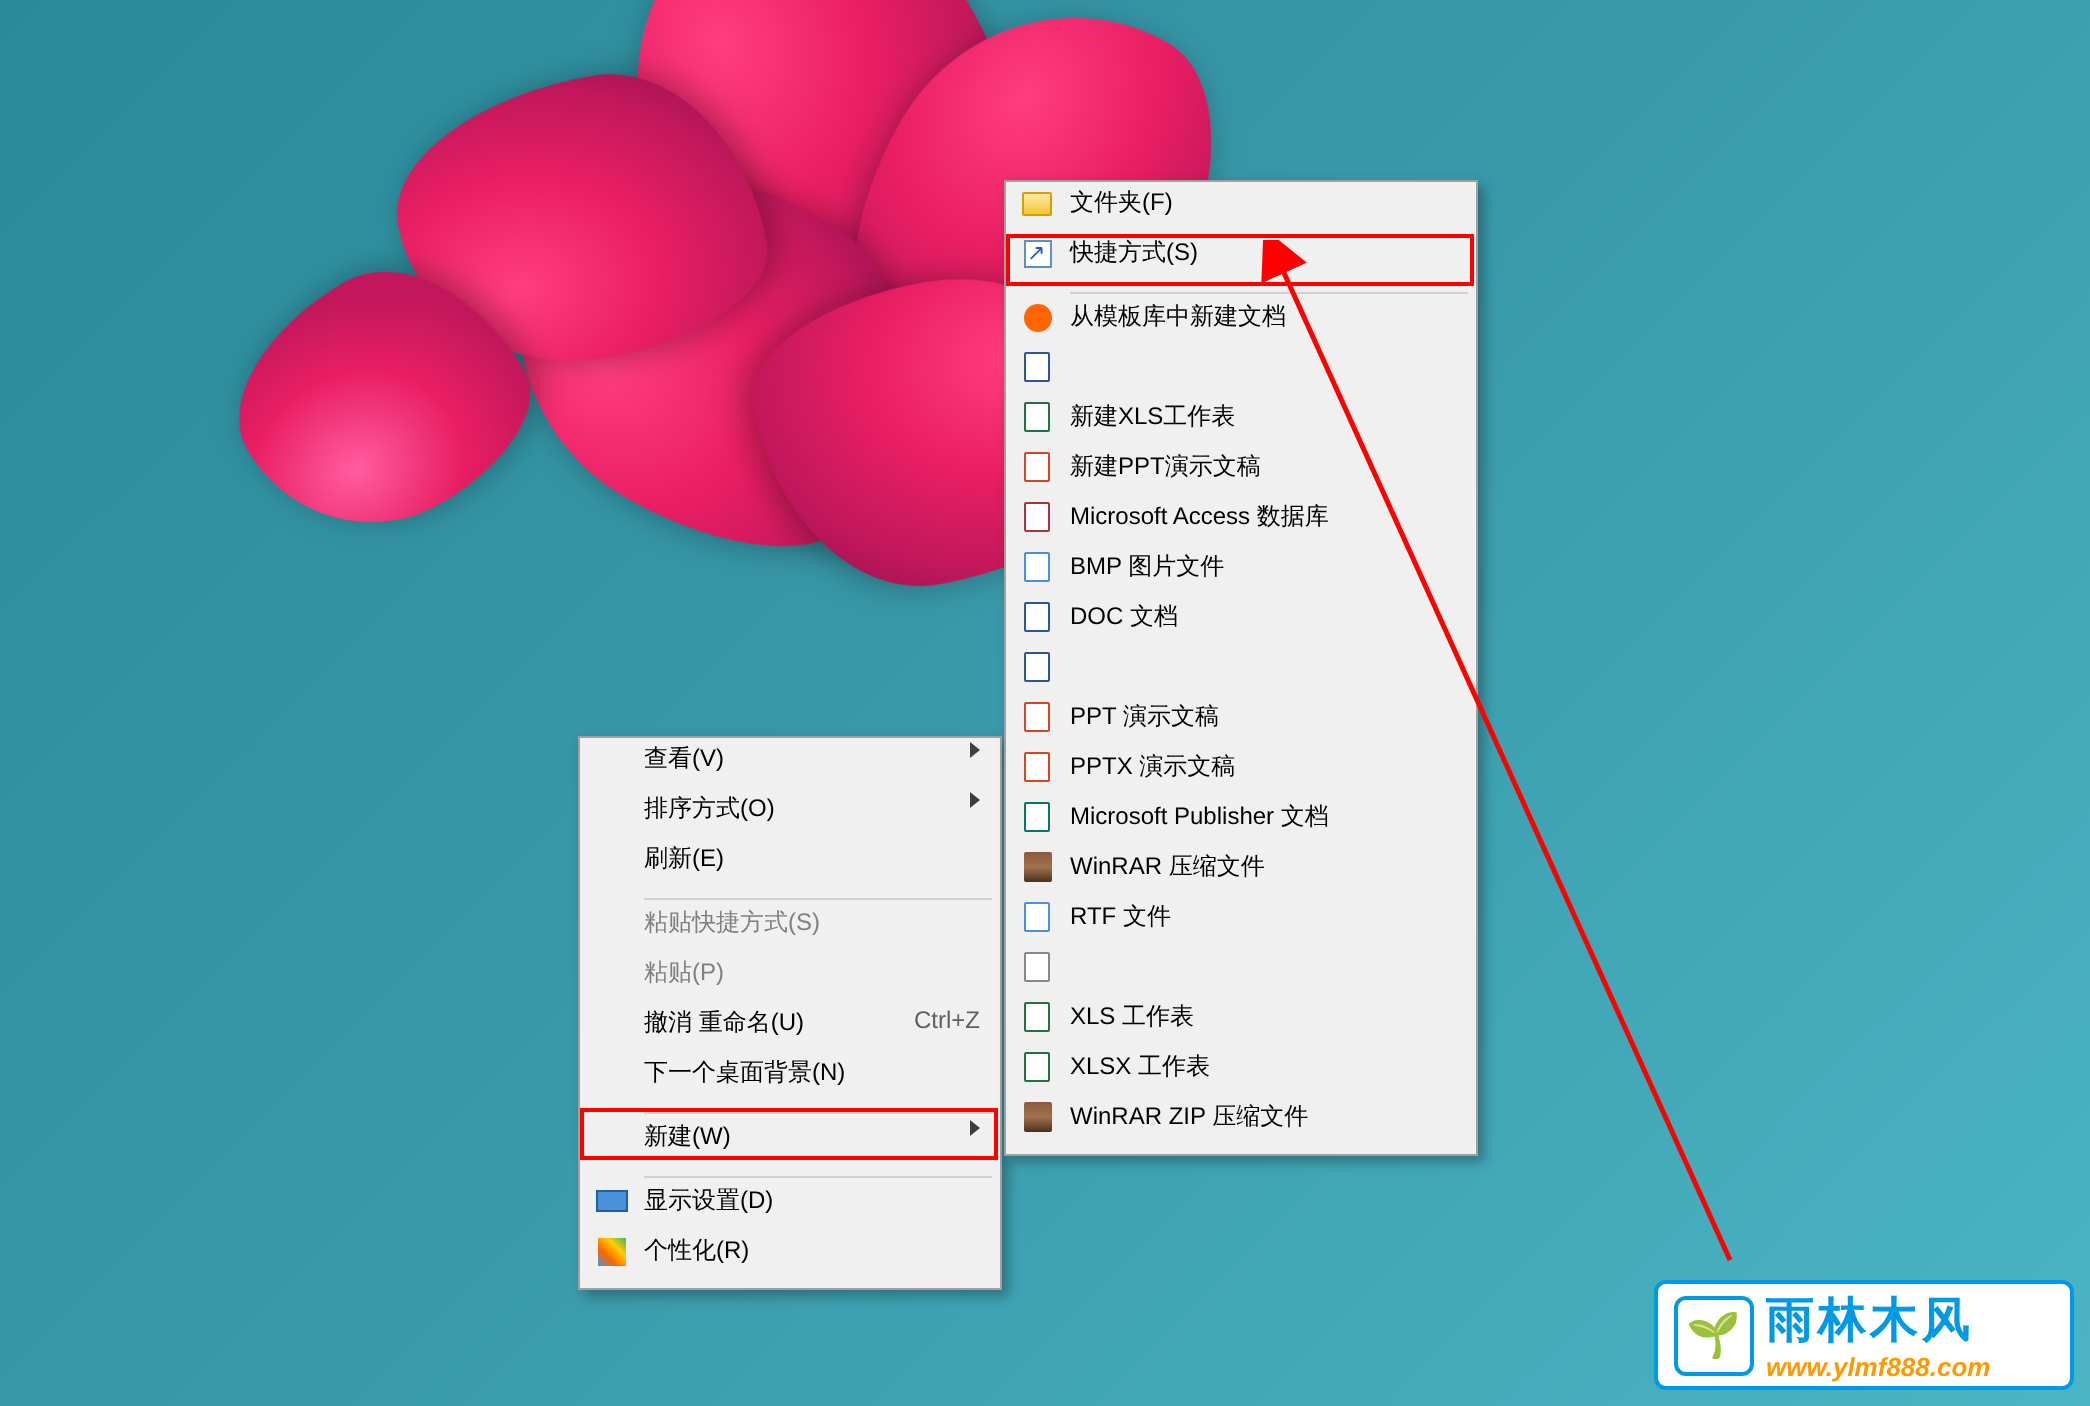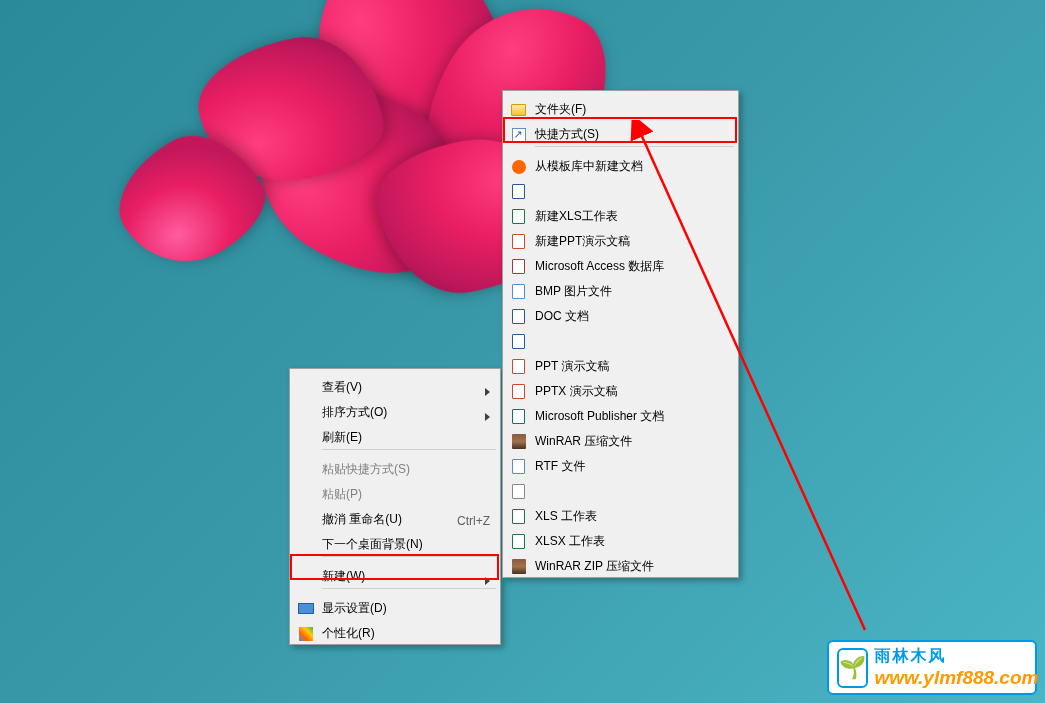--- a/index.html
+++ b/index.html
@@ -48,23 +48,23 @@
       left: 289px;
       width: 212px;
     }
     .menu2 {
       top: 90px;
       left: 502px;
       width: 237px;
     }
     .menu-item {
       display: flex;
-      align-items: flex-end;
+      align-items: flex-start;
       height: 25px;
-      padding: 0 4px 0 30px;
+      padding: 0 4px 16px 30px;
       position: relative;
       cursor: default;
     }
     .menu-item.disabled { color: #808080; }
     .menu-separator {
       height: 1px;
       background: #d0d0d0;
       margin: 3px 2px 3px 30px;
     }
     .menu-icon {
@@ -132,22 +132,22 @@
       gap: 6px;
     }
     .wm-logo {
       width: 40px; height: 40px;
       border: 2px solid #0099e5;
       border-radius: 6px;
       display:flex; align-items:center; justify-content:center;
       font-size: 22px;
     }
     .wm-text { display:flex; flex-direction:column; }
-    .wm-title { font-size: 16px; font-weight: bold; color: #0099e5; letter-spacing:2px;}
-    .wm-url { font-size: 19px; font-weight: bold; color: #ff9900; font-style:italic;}
+    .wm-title { font-size: 24px; font-weight: bold; color: #0099e5; letter-spacing:2px;}
+    .wm-url { font-size: 13px; font-weight: bold; color: #ff9900; font-style:italic;}
   </style>
 </head>
 <body>
 
 <div class="flower">
   <div class="petal petal1"></div>
   <div class="petal petal2"></div>
   <div class="petal petal3"></div>
   <div class="petal petal4"></div>
   <div class="petal petal5"></div>

